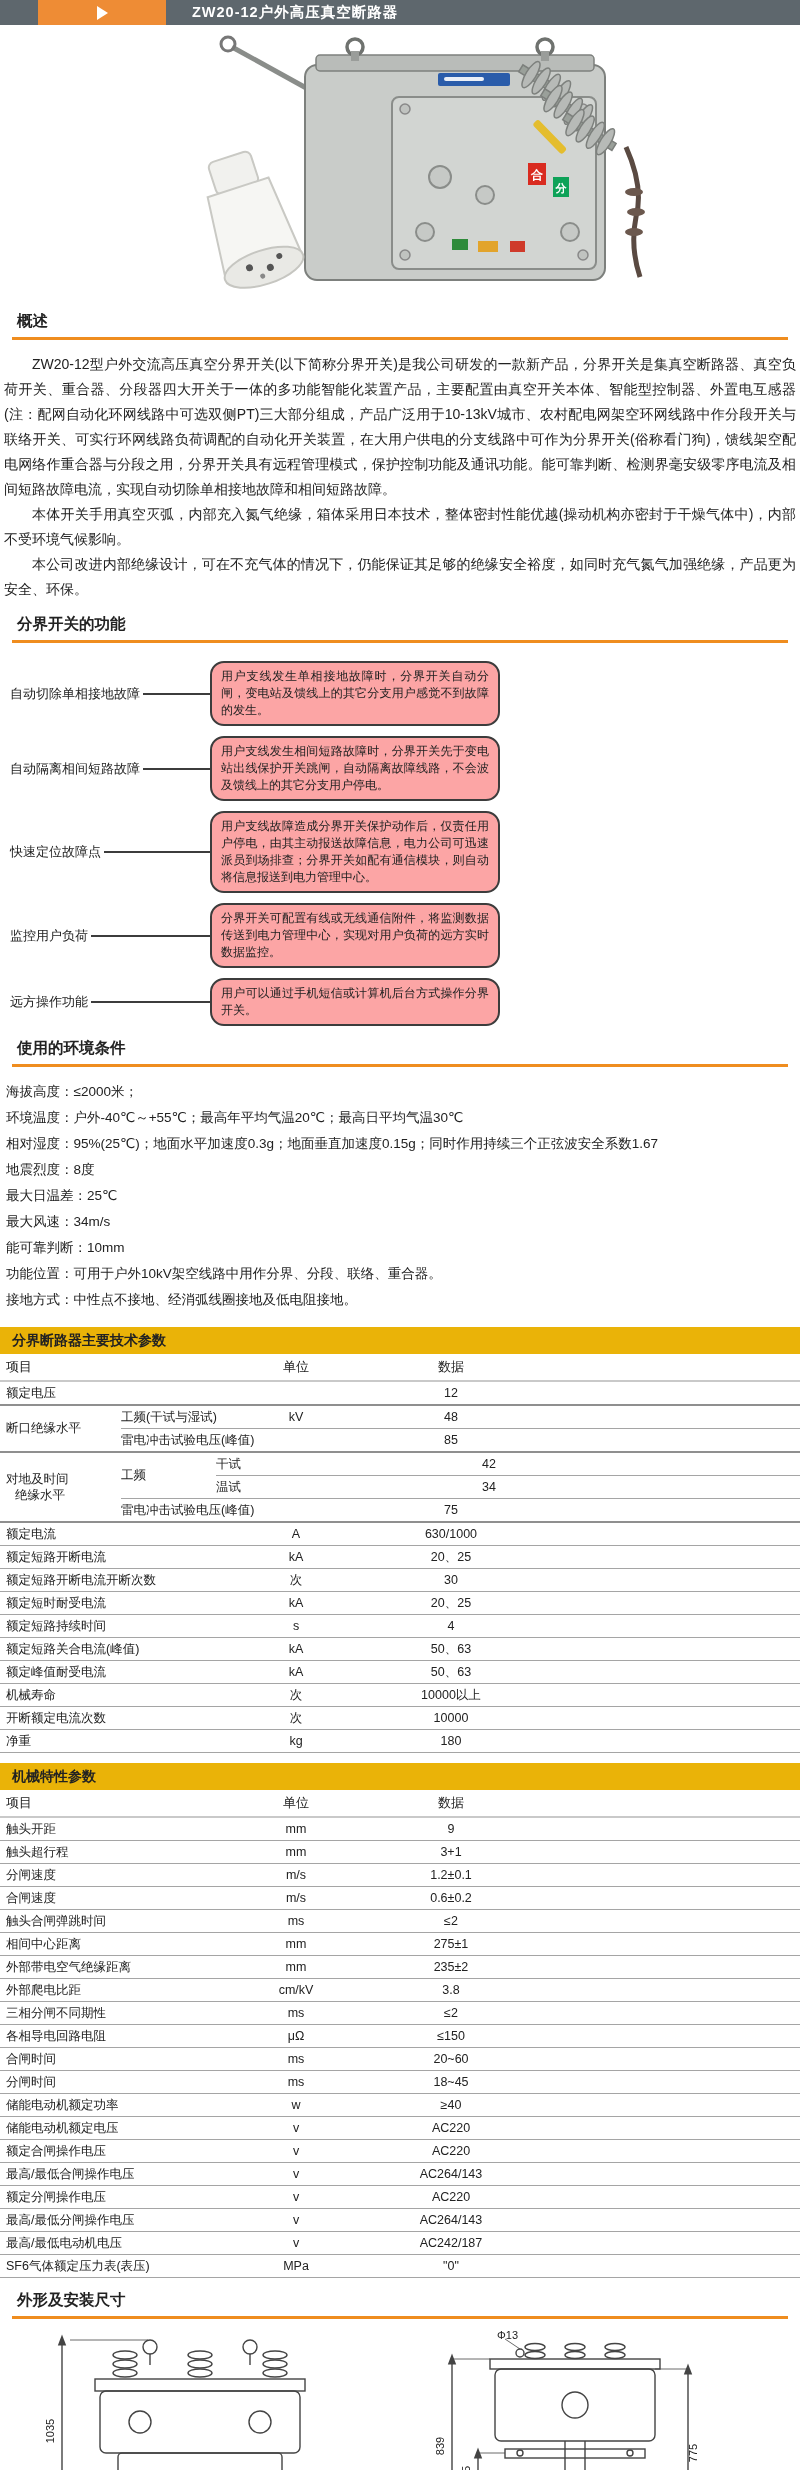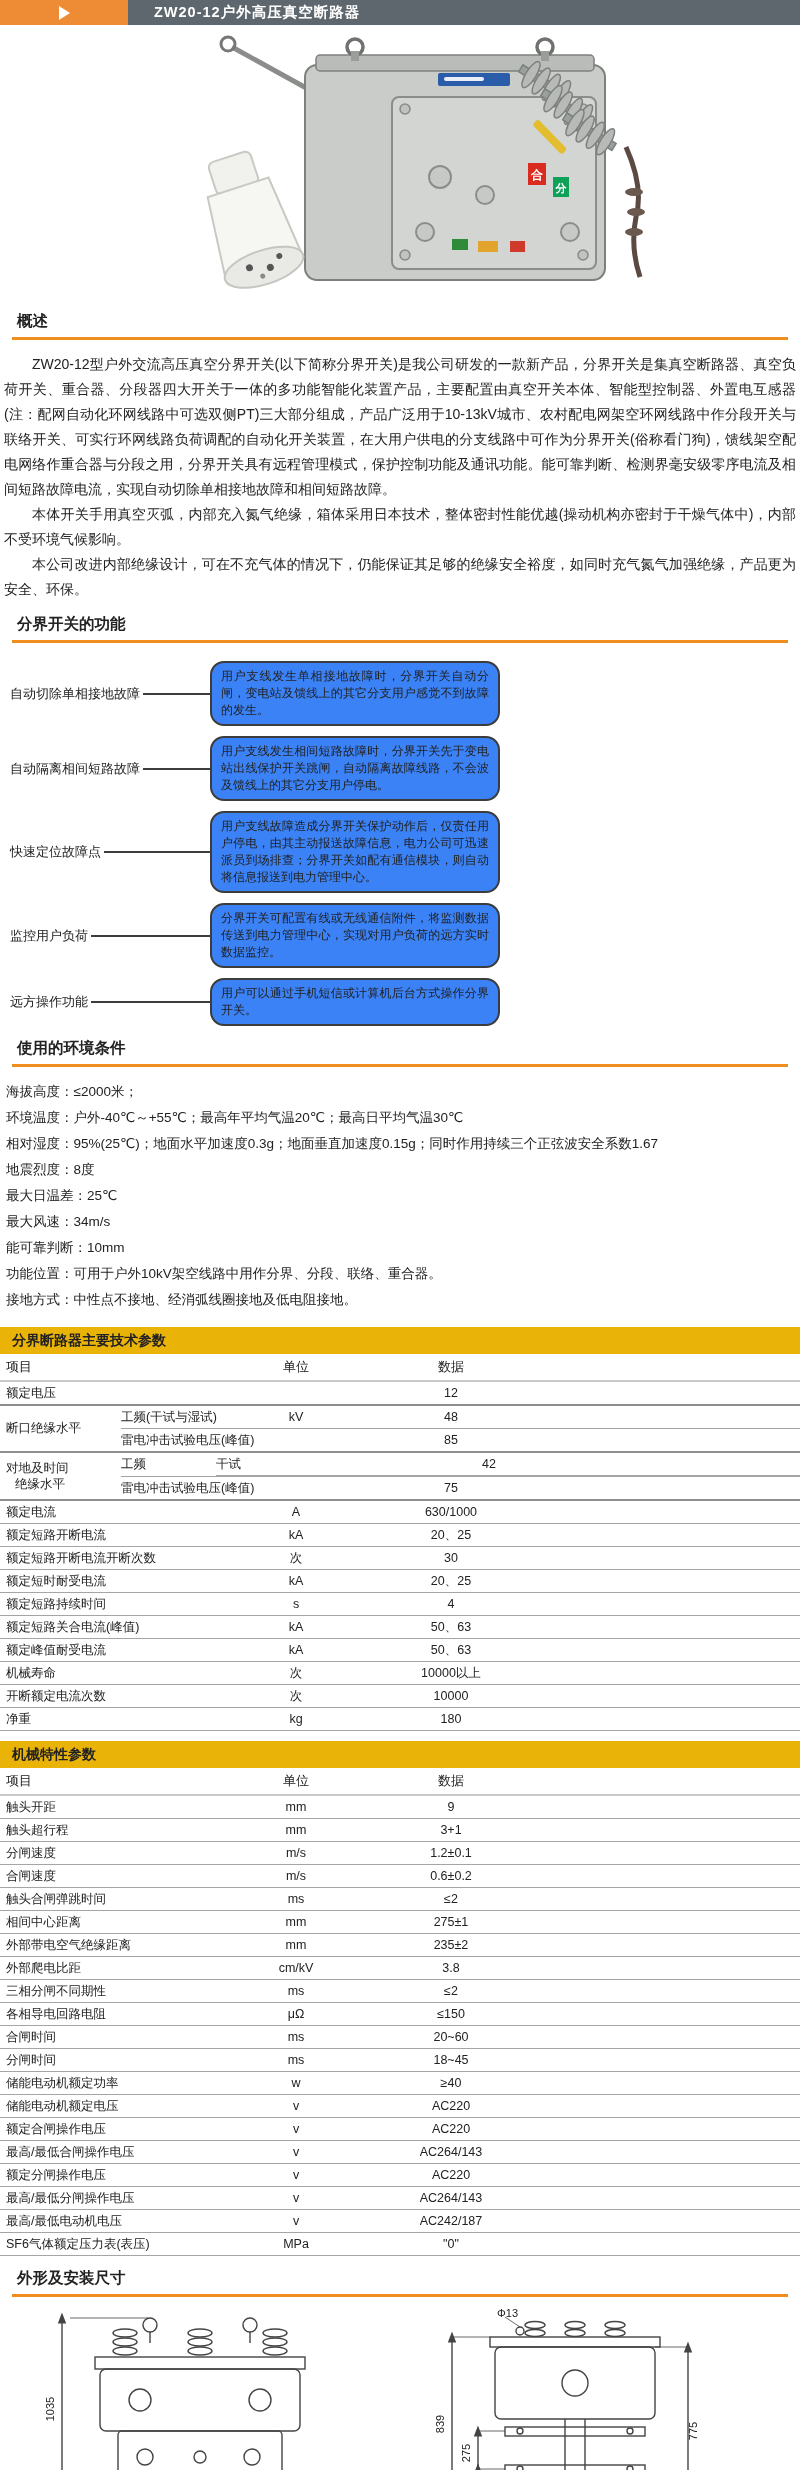--- a/index.html
+++ b/index.html
@@ -1,20 +1,20 @@
 <!DOCTYPE html>
 <html><head>
 <meta charset="utf-8">
 <style>
   html,body{margin:0;padding:0;background:#ffffff;}
   body{font-family:"Liberation Sans","DejaVu Sans",sans-serif;color:#222;}
   .page{width:800px;margin:0 auto;position:relative;}
 
   
-  .titlebar{height:25px;background:#5e676d;display:flex;align-items:stretch;}
+  .titlebar{height:25px;background:#5e676d;display:flex;align-items:stretch;padding-left:38px;}
   .titlebar .tab{width:128px;background:#ee8c35;display:flex;align-items:center;justify-content:center;}
   .tri{width:0;height:0;border-left:11px solid #fff;border-top:7px solid transparent;border-bottom:7px solid transparent;}
   .titlebar h1{color:#fff;font-size:14.5px;font-weight:bold;margin:0 0 0 26px;align-self:center;letter-spacing:1px;}
 
   
   .photo-wrap{height:274px;position:relative;}
   .photo-wrap svg{position:absolute;left:140px;top:2px;}
 
   
   h2.sec{font-size:15.5px;font-weight:bold;margin:12px;padding:0 0 5px 5px;border-bottom:3px solid #ef8d1f;}
@@ -25,21 +25,21 @@
 
   
   .paras{margin-top:6px;font-size:14px;line-height:25px;text-align:justify;padding:0 4px;}
   .paras p{margin:0;text-indent:2em;}
 
   
   .features{width:500px;margin-top:18px;display:flex;flex-direction:column;gap:10px;}
   .feat{display:flex;align-items:center;}
   .feat-label{font-size:13px;white-space:nowrap;padding-left:10px;}
   .feat-line{flex:1;border-top:2px solid #3c3c3c;margin-left:3px;}
-  .feat-box{flex:0 0 268px;border:2px solid #3c3c3c;border-radius:14px;padding:5px 9px;font-size:12px;line-height:17px;text-align:justify;background:#3b82f6;}
+  .feat-box{flex:0 0 268px;border:2px solid #3c3c3c;border-radius:14px;padding:5px 9px;font-size:12px;line-height:17px;text-align:justify;background:#fca5a5;}
 
   
   .env{margin-top:10px;font-size:13.5px;line-height:26px;}
   .env-line{padding-left:6px;}
 
   
   .banner{margin-top:14px;height:27px;background:#eab308;display:flex;align-items:center;font-weight:bold;font-size:14px;padding-left:12px;}
   .banner.mech{margin-top:10px;}
 
   
@@ -251,20 +251,25 @@
       </div>
       <div class="g-right">
         <div class="gg">
           <div class="gg-label">工频</div>
           <div class="gg-right">
             <div class="t-sub rule">
               <span class="mini-item">干试</span>
               <span class="cell-unit"></span>
               <span class="cell-val">42</span>
             </div>
+            <div class="t-sub">
+              <span class="mini-item">温试</span>
+              <span class="cell-unit"></span>
+              <span class="cell-val">34</span>
+            </div>
           </div>
         </div>
         <div class="t-sub topline">
           <span class="sub-item">雷电冲击试验电压(峰值)</span>
           <span class="cell-unit"></span>
           <span class="cell-val">75</span>
         </div>
       </div>
     </div>
     <div id="tech-flat-rows">

